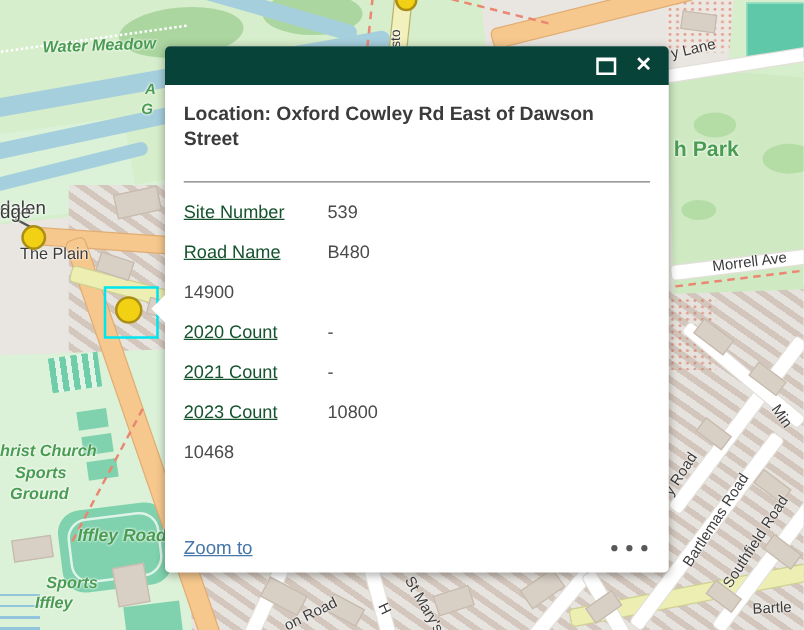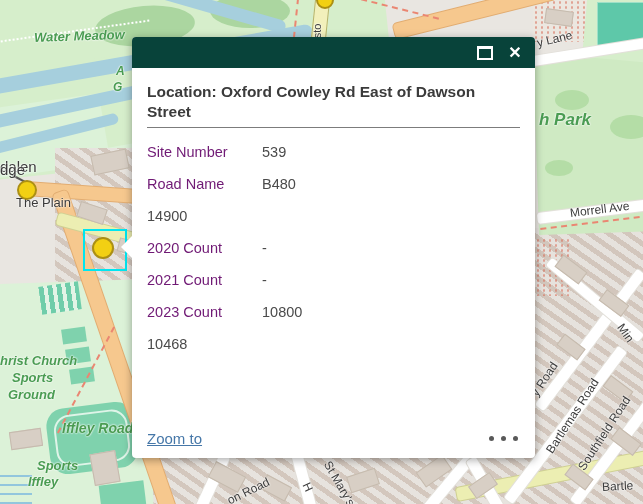--- a/index.html
+++ b/index.html
@@ -17,43 +17,43 @@
   .white-road{background:#ffffff;border-radius:3px;box-shadow:0 0 0 1px #e3e0da;}
   .teal{background:#7fd2ad;}
   .bld{background:#d8cfc5;border:1px solid #c6bbae;}
   .speckle-brown{background-image:repeating-linear-gradient(35deg,rgba(170,140,120,.32) 0 5px,transparent 5px 11px);}
   .speckle-red{background-image:radial-gradient(circle,rgba(216,106,85,.55) 1px,transparent 1.4px);background-size:6px 5px;}
   .dash-red{border-color:#ea8672 !important;}
   
   .map-label{position:absolute;white-space:nowrap;transform-origin:left center;
     text-shadow:0 0 2px #fff,0 0 2px #fff;}
   .map-label.green-it{color:var(--label-green);font-style:italic;font-weight:600;}
-  .map-label.green-b{color:var(--label-green);font-weight:700;font-style:italic;}
+  .map-label.green-b{color:var(--label-green);font-weight:700;}
   .map-label.black{color:#3a3a3a;font-weight:400;}
   .map-label.road{color:#3c3c3c;font-weight:400;}
   
   .site-marker{position:absolute;border-radius:50%;background:var(--marker-fill);
     border:2px solid var(--marker-stroke);box-sizing:border-box;}
   .sel-box{position:absolute;width:40px;height:38px;border:2px solid var(--selection);}
   
   #popup{position:absolute;left:132px;top:37px;width:403px;height:421px;
     background:#fff;border-radius:4px;box-shadow:0 2px 8px rgba(0,0,0,.35);}
   #popup-arrow{position:absolute;left:-11px;top:199px;width:0;height:0;
     border:11px solid transparent;border-right:11px solid #fff;border-left:0;}
   #popup-header{position:absolute;left:0;top:0;right:0;height:31px;
     background:var(--popup-header);border-radius:4px 4px 0 0;
     display:flex;justify-content:flex-end;align-items:center;gap:6px;padding-right:8px;box-sizing:border-box;}
   .win-btn{width:24px;height:24px;display:flex;align-items:center;justify-content:center;cursor:pointer;}
   .max-glyph{width:12px;height:9px;border:2px solid #fff;border-top-width:3px;box-sizing:content-box;}
   .close-glyph{color:#fff;font-size:16px;font-weight:700;line-height:1;}
   #popup-body{position:absolute;top:31px;left:0;right:0;bottom:32px;padding:12px 15px 0 15px;box-sizing:border-box;}
-  #popup-title{margin:2px 0 4px 0;font-size:15.5px;line-height:1.32;font-weight:700;color:#3b3b3b;}
+  #popup-title{margin:2px 0 22px 0;font-size:15.5px;line-height:1.32;font-weight:700;color:#3b3b3b;}
   #title-divider{border:none;border-top:1px solid #7c7c7c;margin:0 0 8px 0;}
   .field-row{display:flex;height:32px;align-items:center;font-size:14.5px;}
-  .f-label{flex:0 0 115px;color:#701a75;}
+  .f-label{flex:0 0 115px;color:#14532d;text-decoration:underline;}
   .f-value{color:#4b4b4b;}
   #popup-footer{position:absolute;left:15px;right:15px;bottom:8px;height:24px;
     display:flex;justify-content:space-between;align-items:center;}
   #zoom-to{font-size:15px;color:var(--link);text-decoration:underline;cursor:pointer;}
   .dots{display:flex;gap:7px;cursor:pointer;padding:4px 2px;}
   .dots i{width:5px;height:5px;border-radius:50%;background:#595959;}
 </style>
 </head>
 <body>
 

